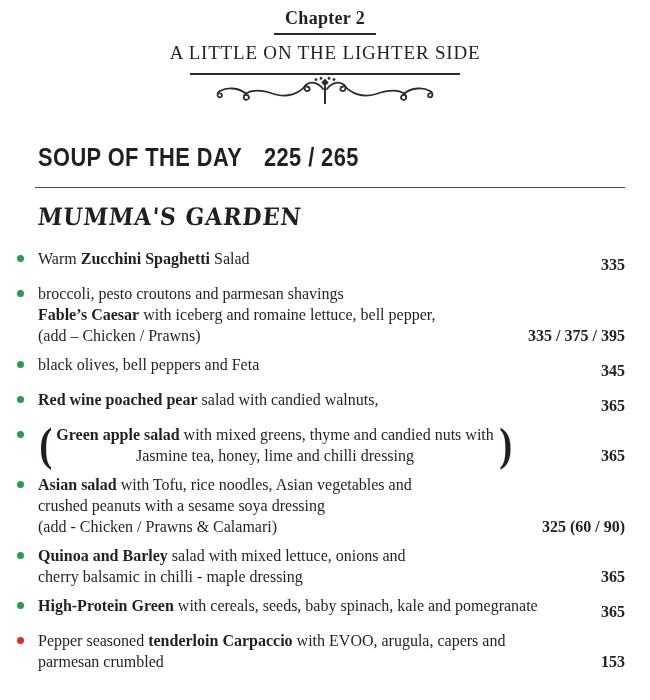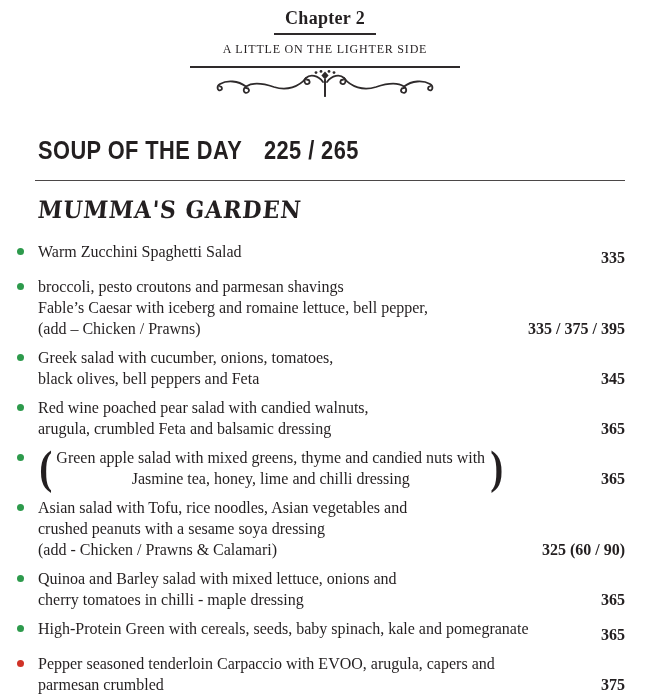--- a/index.html
+++ b/index.html
@@ -7,21 +7,21 @@
   body {
     width:650px; height:700px; overflow:hidden; position:relative;
     font-family:"Liberation Serif", serif; color:#231f20;
   }
   .page { width:650px; height:700px; padding-top:8px; }
 
   
   .header { text-align:center; }
   .chapter-title { font-size:18px; font-weight:700; letter-spacing:0.3px; }
   .chapter-underline { width:102px; height:2px; background:#2e2a2b; margin:4px auto 7px; }
-  .subtitle { font-size:12px; letter-spacing:0.8px; }
+  .subtitle { font-size:19px; letter-spacing:0.8px; }
   .flourish-wrap { width:270px; margin:9px auto 0; }
   .flourish-line { height:2px; background:#2e2a2b; }
   .flourish-svg { display:block; margin:1px auto 0; }
 
   
   .soup-row {
     margin:36px 0 0 38px; height:26px; white-space:nowrap;
     font-family:"Liberation Sans", sans-serif; font-weight:700; font-size:26px;
     transform:scaleX(0.84); transform-origin:left center; letter-spacing:0.5px;
   }
@@ -36,21 +36,21 @@
     white-space:nowrap;
   }
 
   
   .menu { list-style:none; margin-top:17px; padding:0 25px 0 14px; }
   .menu-item { display:flex; align-items:stretch; margin-bottom:8px; }
   .bullet-cell { width:24px; flex:0 0 24px; padding-top:7px; }
   .dot { display:block; width:7px; height:7px; border-radius:50%; margin-left:3px; }
   .item-text { flex:1 1 auto; font-size:16px; line-height:21px; }
   .menu-item.bracketed .item-text { flex:0 1 auto;text-align:center; }
-  .item-text b { font-weight:400; }
+  .item-text b { font-weight:700; }
   .text-line { white-space:nowrap; }
   .item-price {
     margin-left:auto; padding-left:8px; align-self:flex-end;
     font-weight:700; font-size:16px; line-height:21px; white-space:nowrap;margin-top:6px;
   }
   .bracket {
     flex:0 0 auto; font-family:"Liberation Serif", serif; font-weight:700;
     font-size:46px; line-height:42px; align-self:center; color:#231f20;
     transform:scaleX(0.85);
   }
@@ -114,32 +114,30 @@
           <div class="text-line"><b>Fable’s Caesar</b><span> with iceberg and romaine lettuce, bell pepper,</span></div>
           <div class="text-line"><span>(add – Chicken / Prawns)</span></div>
         </div>
         <span class="item-price">335 / 375 / 395</span>
       </li>
       <li class="menu-item">
         <span class="bullet-cell">
           <span class="dot" style="background: rgb(45, 154, 76);"></span>
         </span>
         <div class="item-text">
-          <div class="text-line"><b>Greek salad</b><span> with cucumber, onions, tomatoes,</span></div>
           <div class="text-line"><span>black olives, bell peppers and Feta</span></div>
         </div>
         <span class="item-price">345</span>
       </li>
       <li class="menu-item">
         <span class="bullet-cell">
           <span class="dot" style="background: rgb(45, 154, 76);"></span>
         </span>
         <div class="item-text">
           <div class="text-line"><b>Red wine poached pear</b><span> salad with candied walnuts,</span></div>
-          <div class="text-line"><span>arugula, crumbled Feta and balsamic dressing</span></div>
         </div>
         <span class="item-price">365</span>
       </li>
       <li class="menu-item bracketed">
         <span class="bullet-cell">
           <span class="dot" style="background: rgb(45, 154, 76);"></span>
         </span>
         <span class="bracket left">(</span>
         <div class="item-text">
           <div class="text-line"><b>Green apple salad</b><span> with mixed greens, thyme and candied nuts with</span></div>
@@ -158,38 +156,38 @@
           <div class="text-line"><span>(add - Chicken / Prawns &amp; Calamari)</span></div>
         </div>
         <span class="item-price">325 (60 / 90)</span>
       </li>
       <li class="menu-item">
         <span class="bullet-cell">
           <span class="dot" style="background: rgb(45, 154, 76);"></span>
         </span>
         <div class="item-text">
           <div class="text-line"><b>Quinoa and Barley</b><span> salad with mixed lettuce, onions and</span></div>
-          <div class="text-line"><span>cherry tomatoes in chilli - maple dressing</span></div>
+          <div class="text-line"><span>cherry balsamic in chilli - maple dressing</span></div>
         </div>
         <span class="item-price">365</span>
       </li>
       <li class="menu-item">
         <span class="bullet-cell">
           <span class="dot" style="background: rgb(45, 154, 76);"></span>
         </span>
         <div class="item-text">
           <div class="text-line"><b>High-Protein Green</b><span> with cereals, seeds, baby spinach, kale and pomegranate</span></div>
         </div>
         <span class="item-price">365</span>
       </li>
       <li class="menu-item">
         <span class="bullet-cell">
           <span class="dot" style="background: rgb(208, 50, 39);"></span>
         </span>
         <div class="item-text">
           <div class="text-line"><span>Pepper seasoned </span><b>tenderloin Carpaccio</b><span> with EVOO, arugula, capers and</span></div>
           <div class="text-line"><span>parmesan crumbled</span></div>
         </div>
-        <span class="item-price">375</span>
+        <span class="item-price">153</span>
       </li>
     </ul>
 
 </div>
 
 </body></html>

